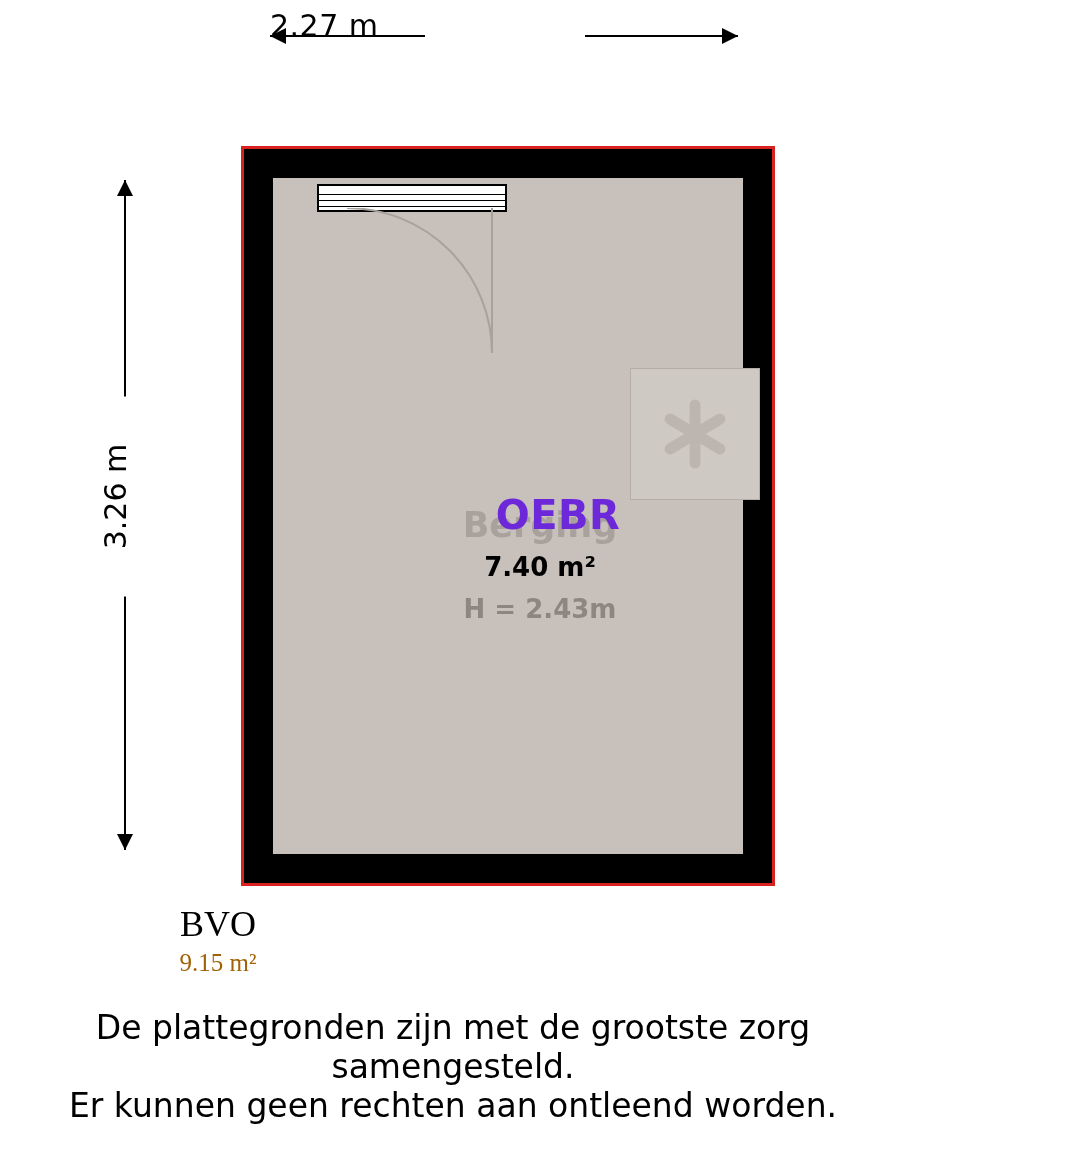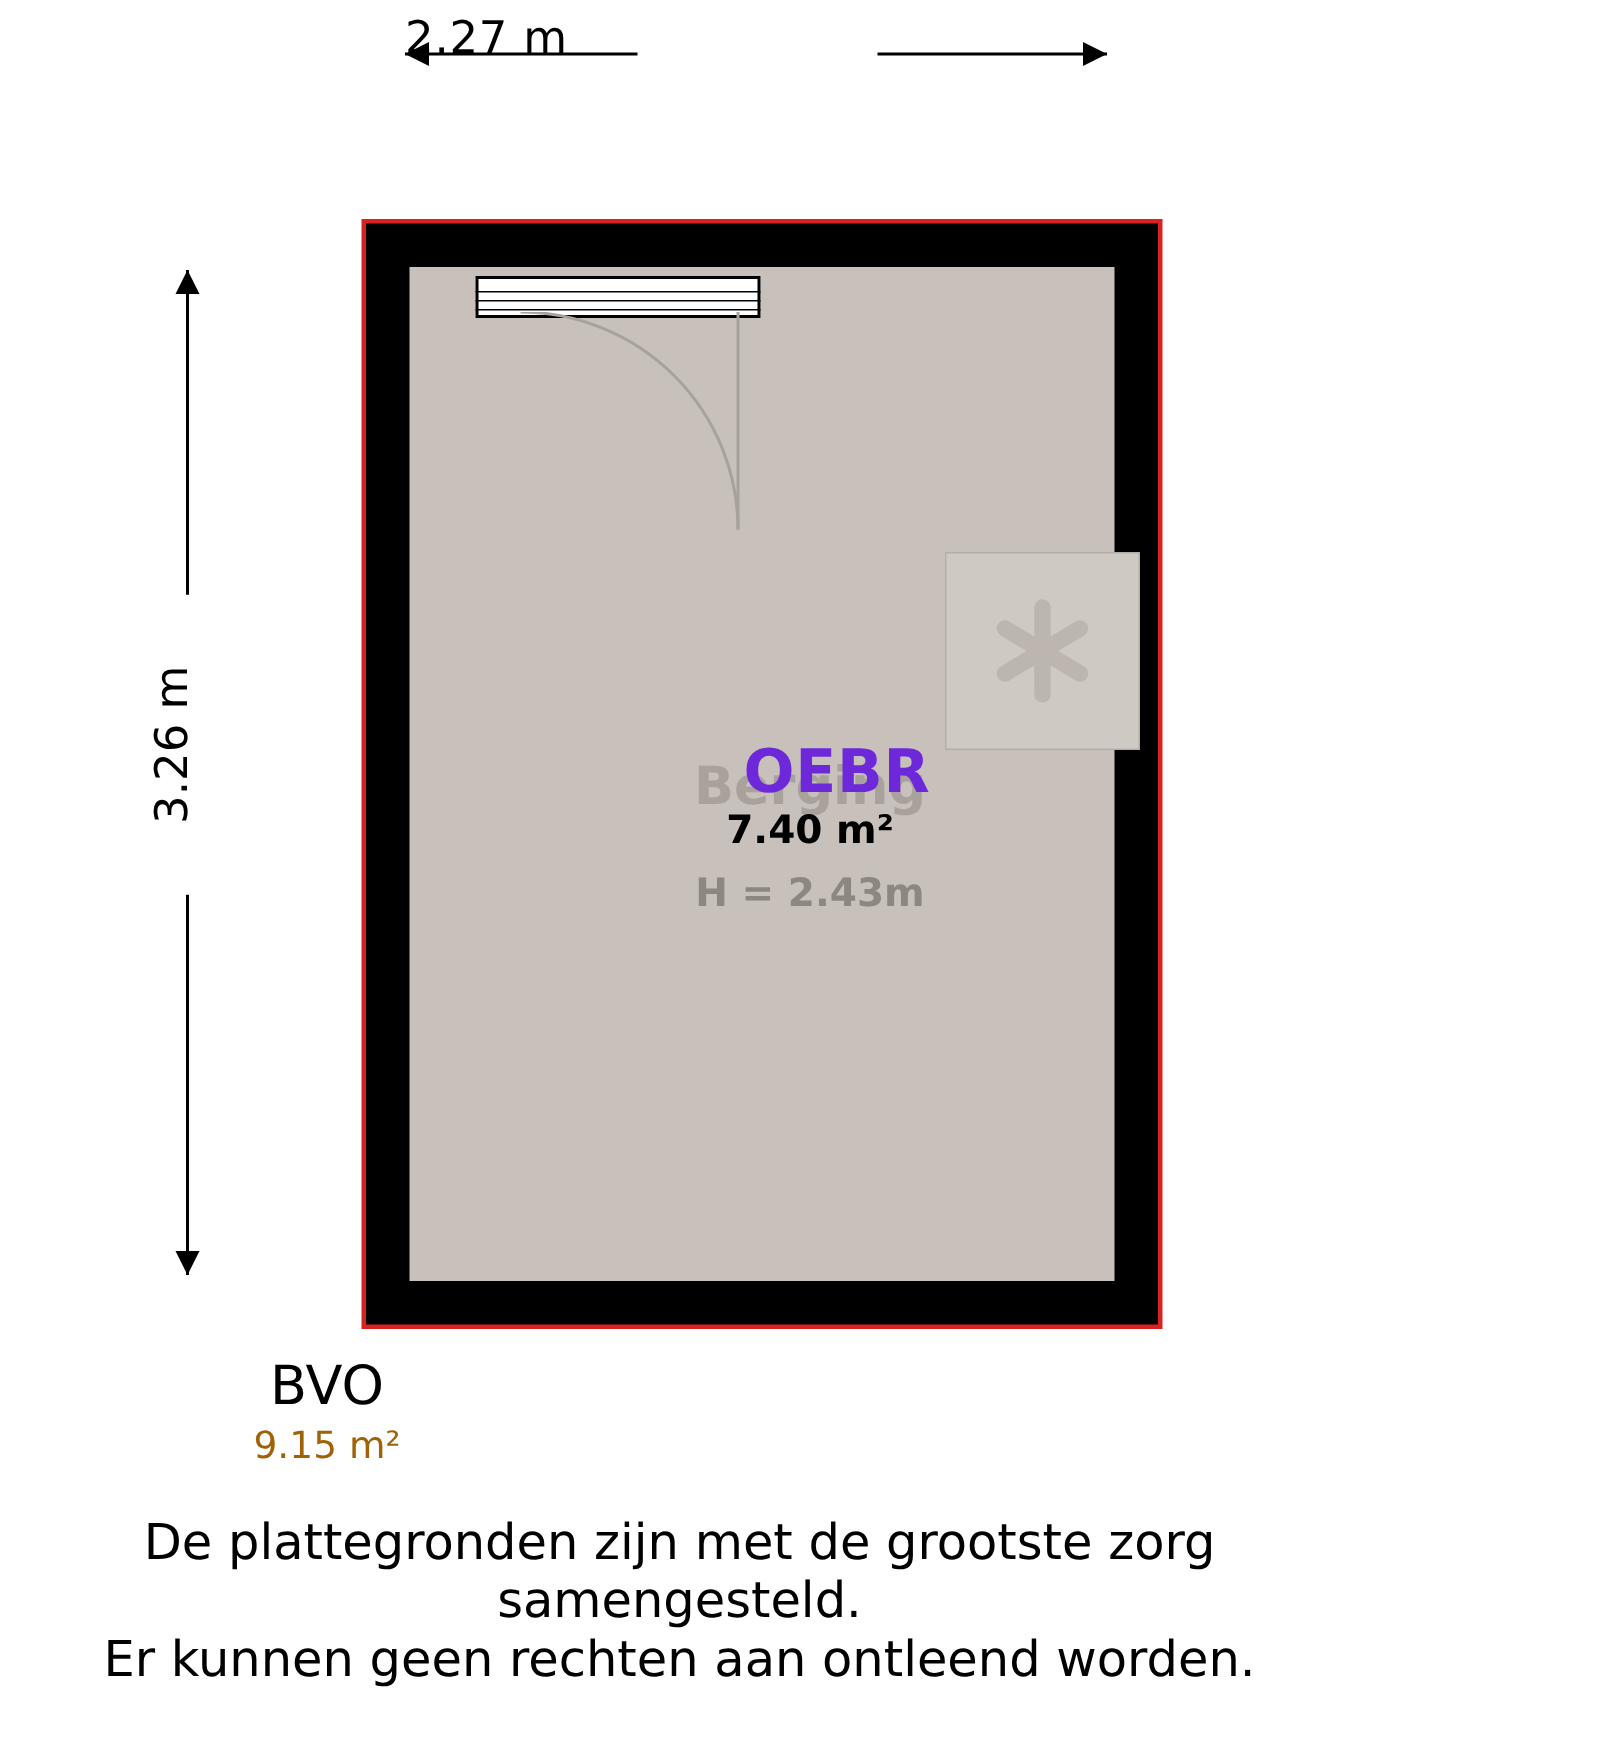--- a/index.html
+++ b/index.html
@@ -220,35 +220,36 @@
     margin-left: 36px;
   }
   #plan .room-name {
     font-size: 35px;
     color: #a9a29c;
     margin-top: -34px;
   }
   #plan .room-area {
     font-size: 26px;
     color: #000;
-    margin-top: 6px;
+    margin-top: 19px;
   }
   #plan .room-height {
     font-size: 26px;
     color: #8d8782;
     margin-top: 16px;
   }
 
   
   #bvo {
     position: absolute;
     left: 108px;
     top: 905px;
     width: 220px;
     text-align: center;
+    font-family: Liberation Serif, serif;
   }
   #bvo .bvo-title {
     font-size: 36px;
     color: #000;
     line-height: 1.1;
   }
   #bvo .bvo-area {
     font-size: 25px;
     color: #a16207;
     margin-top: 4px;

